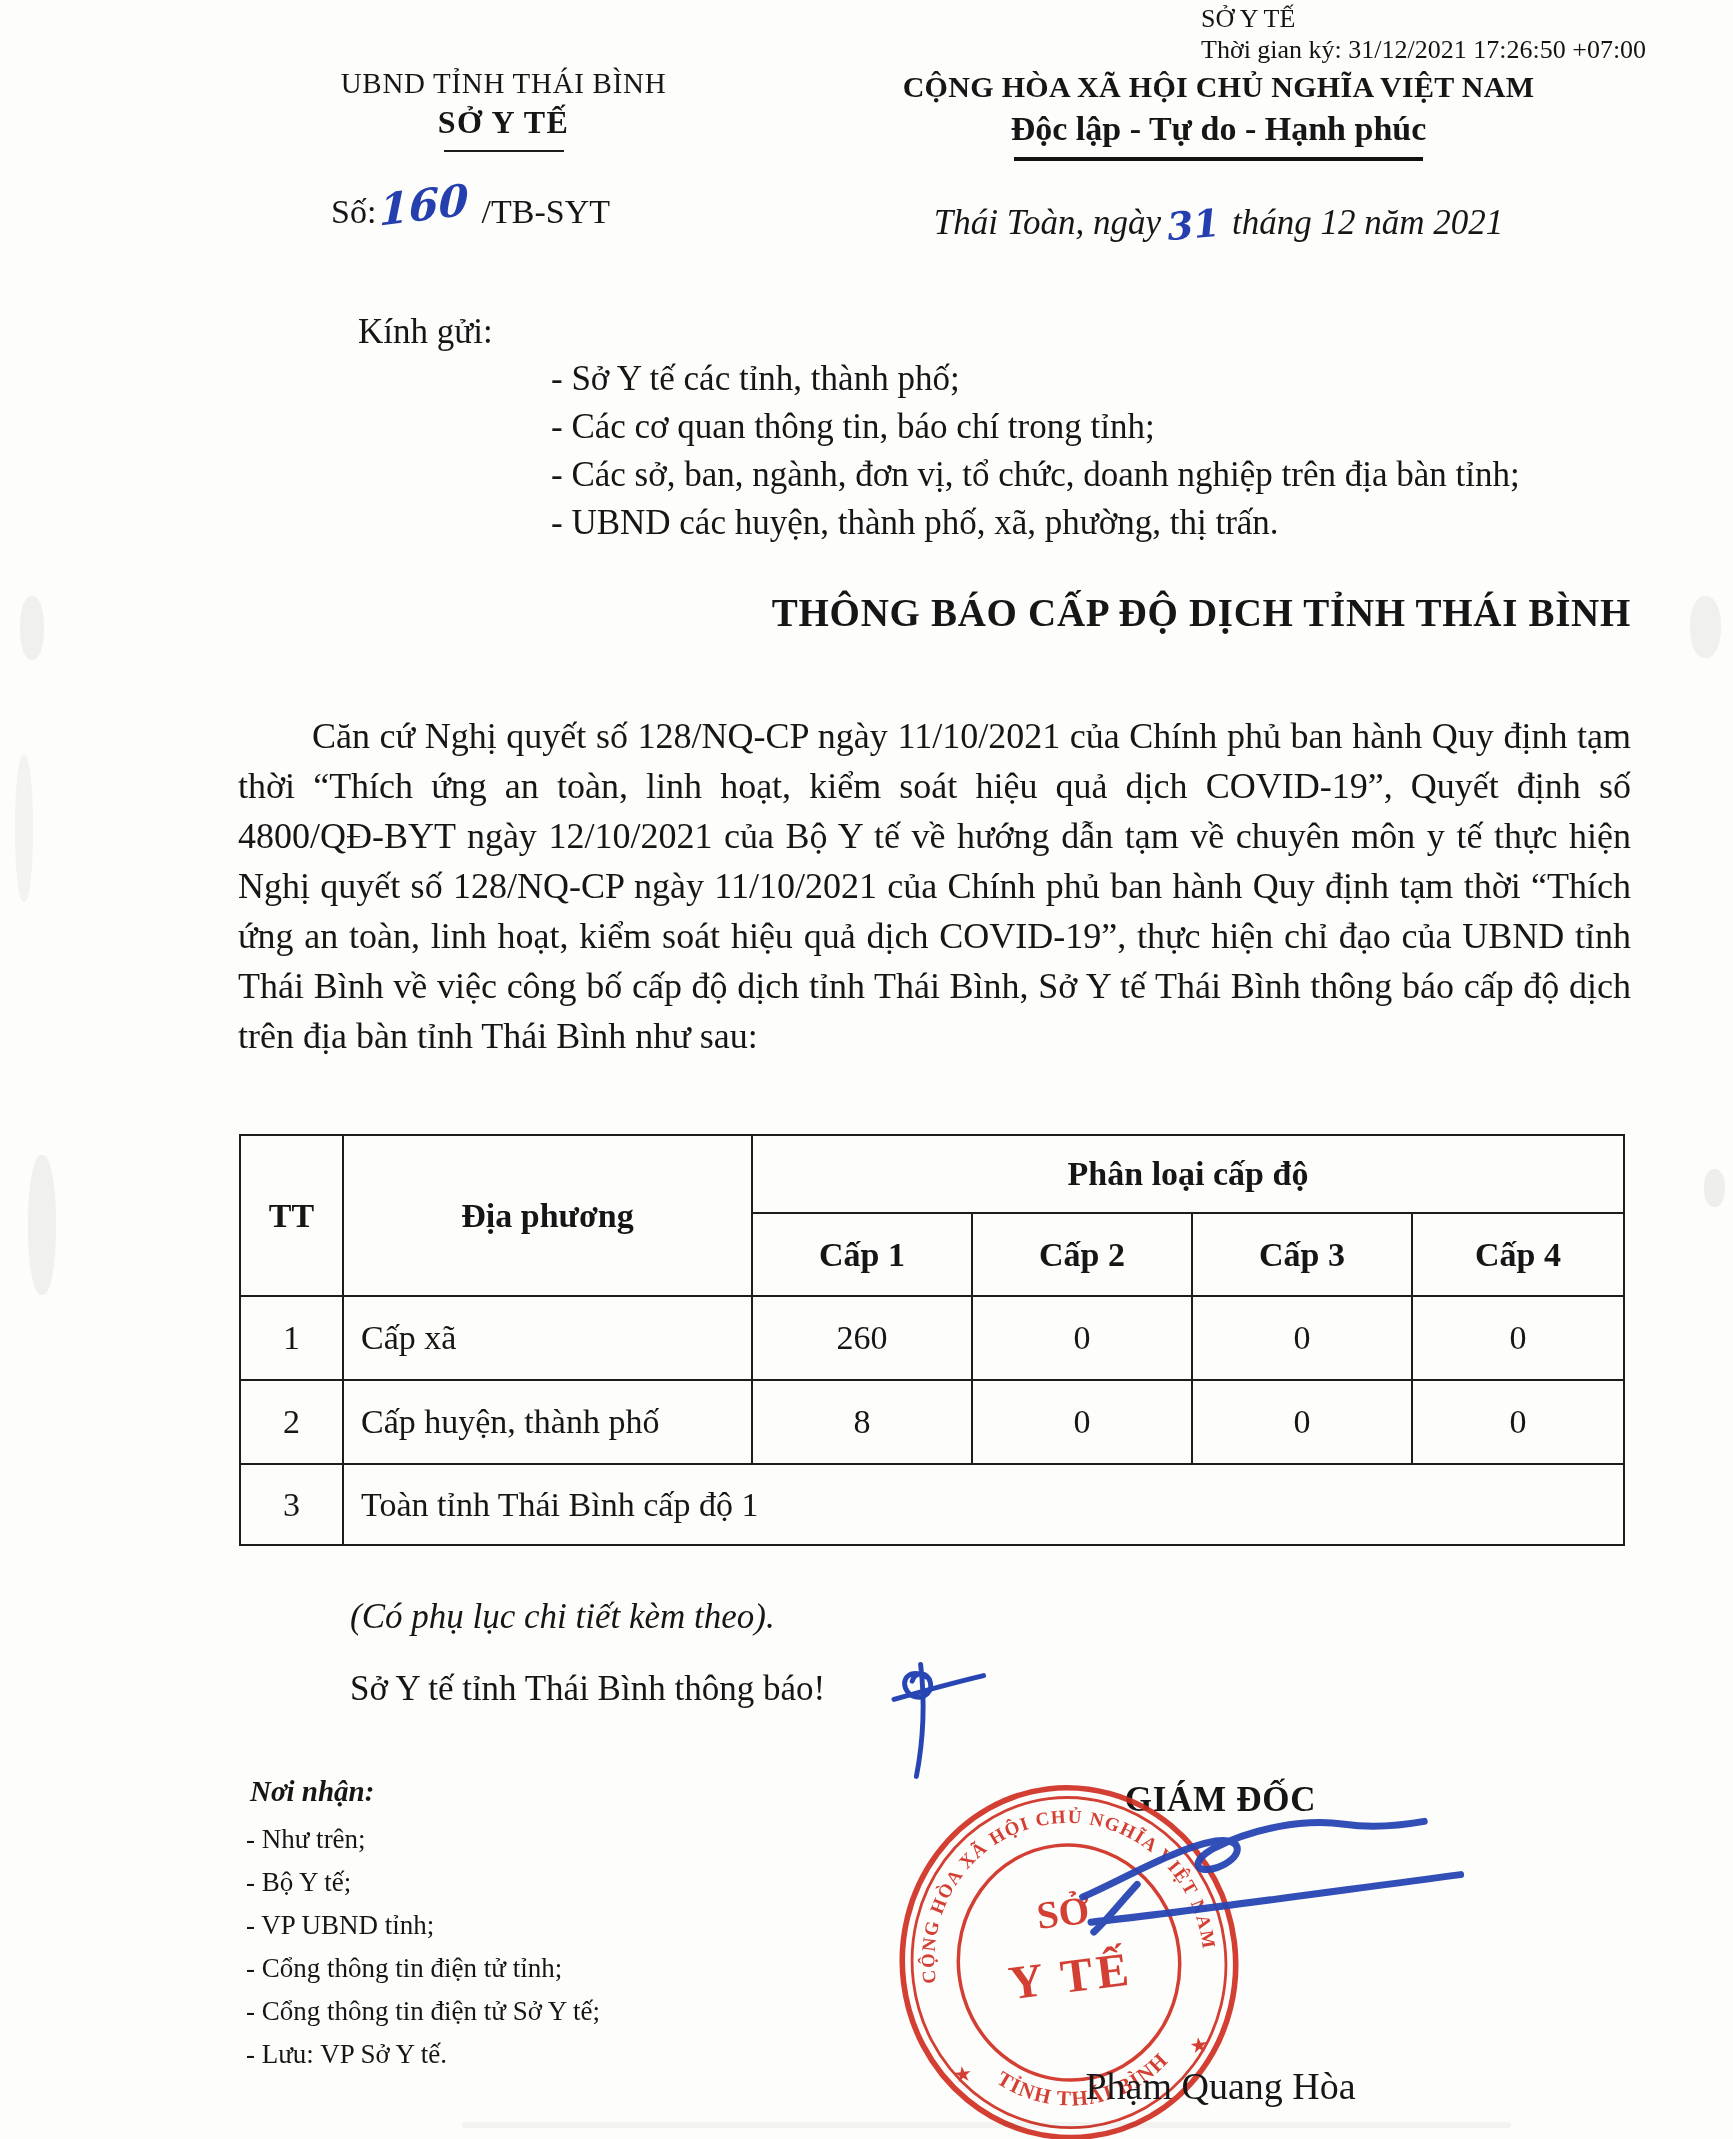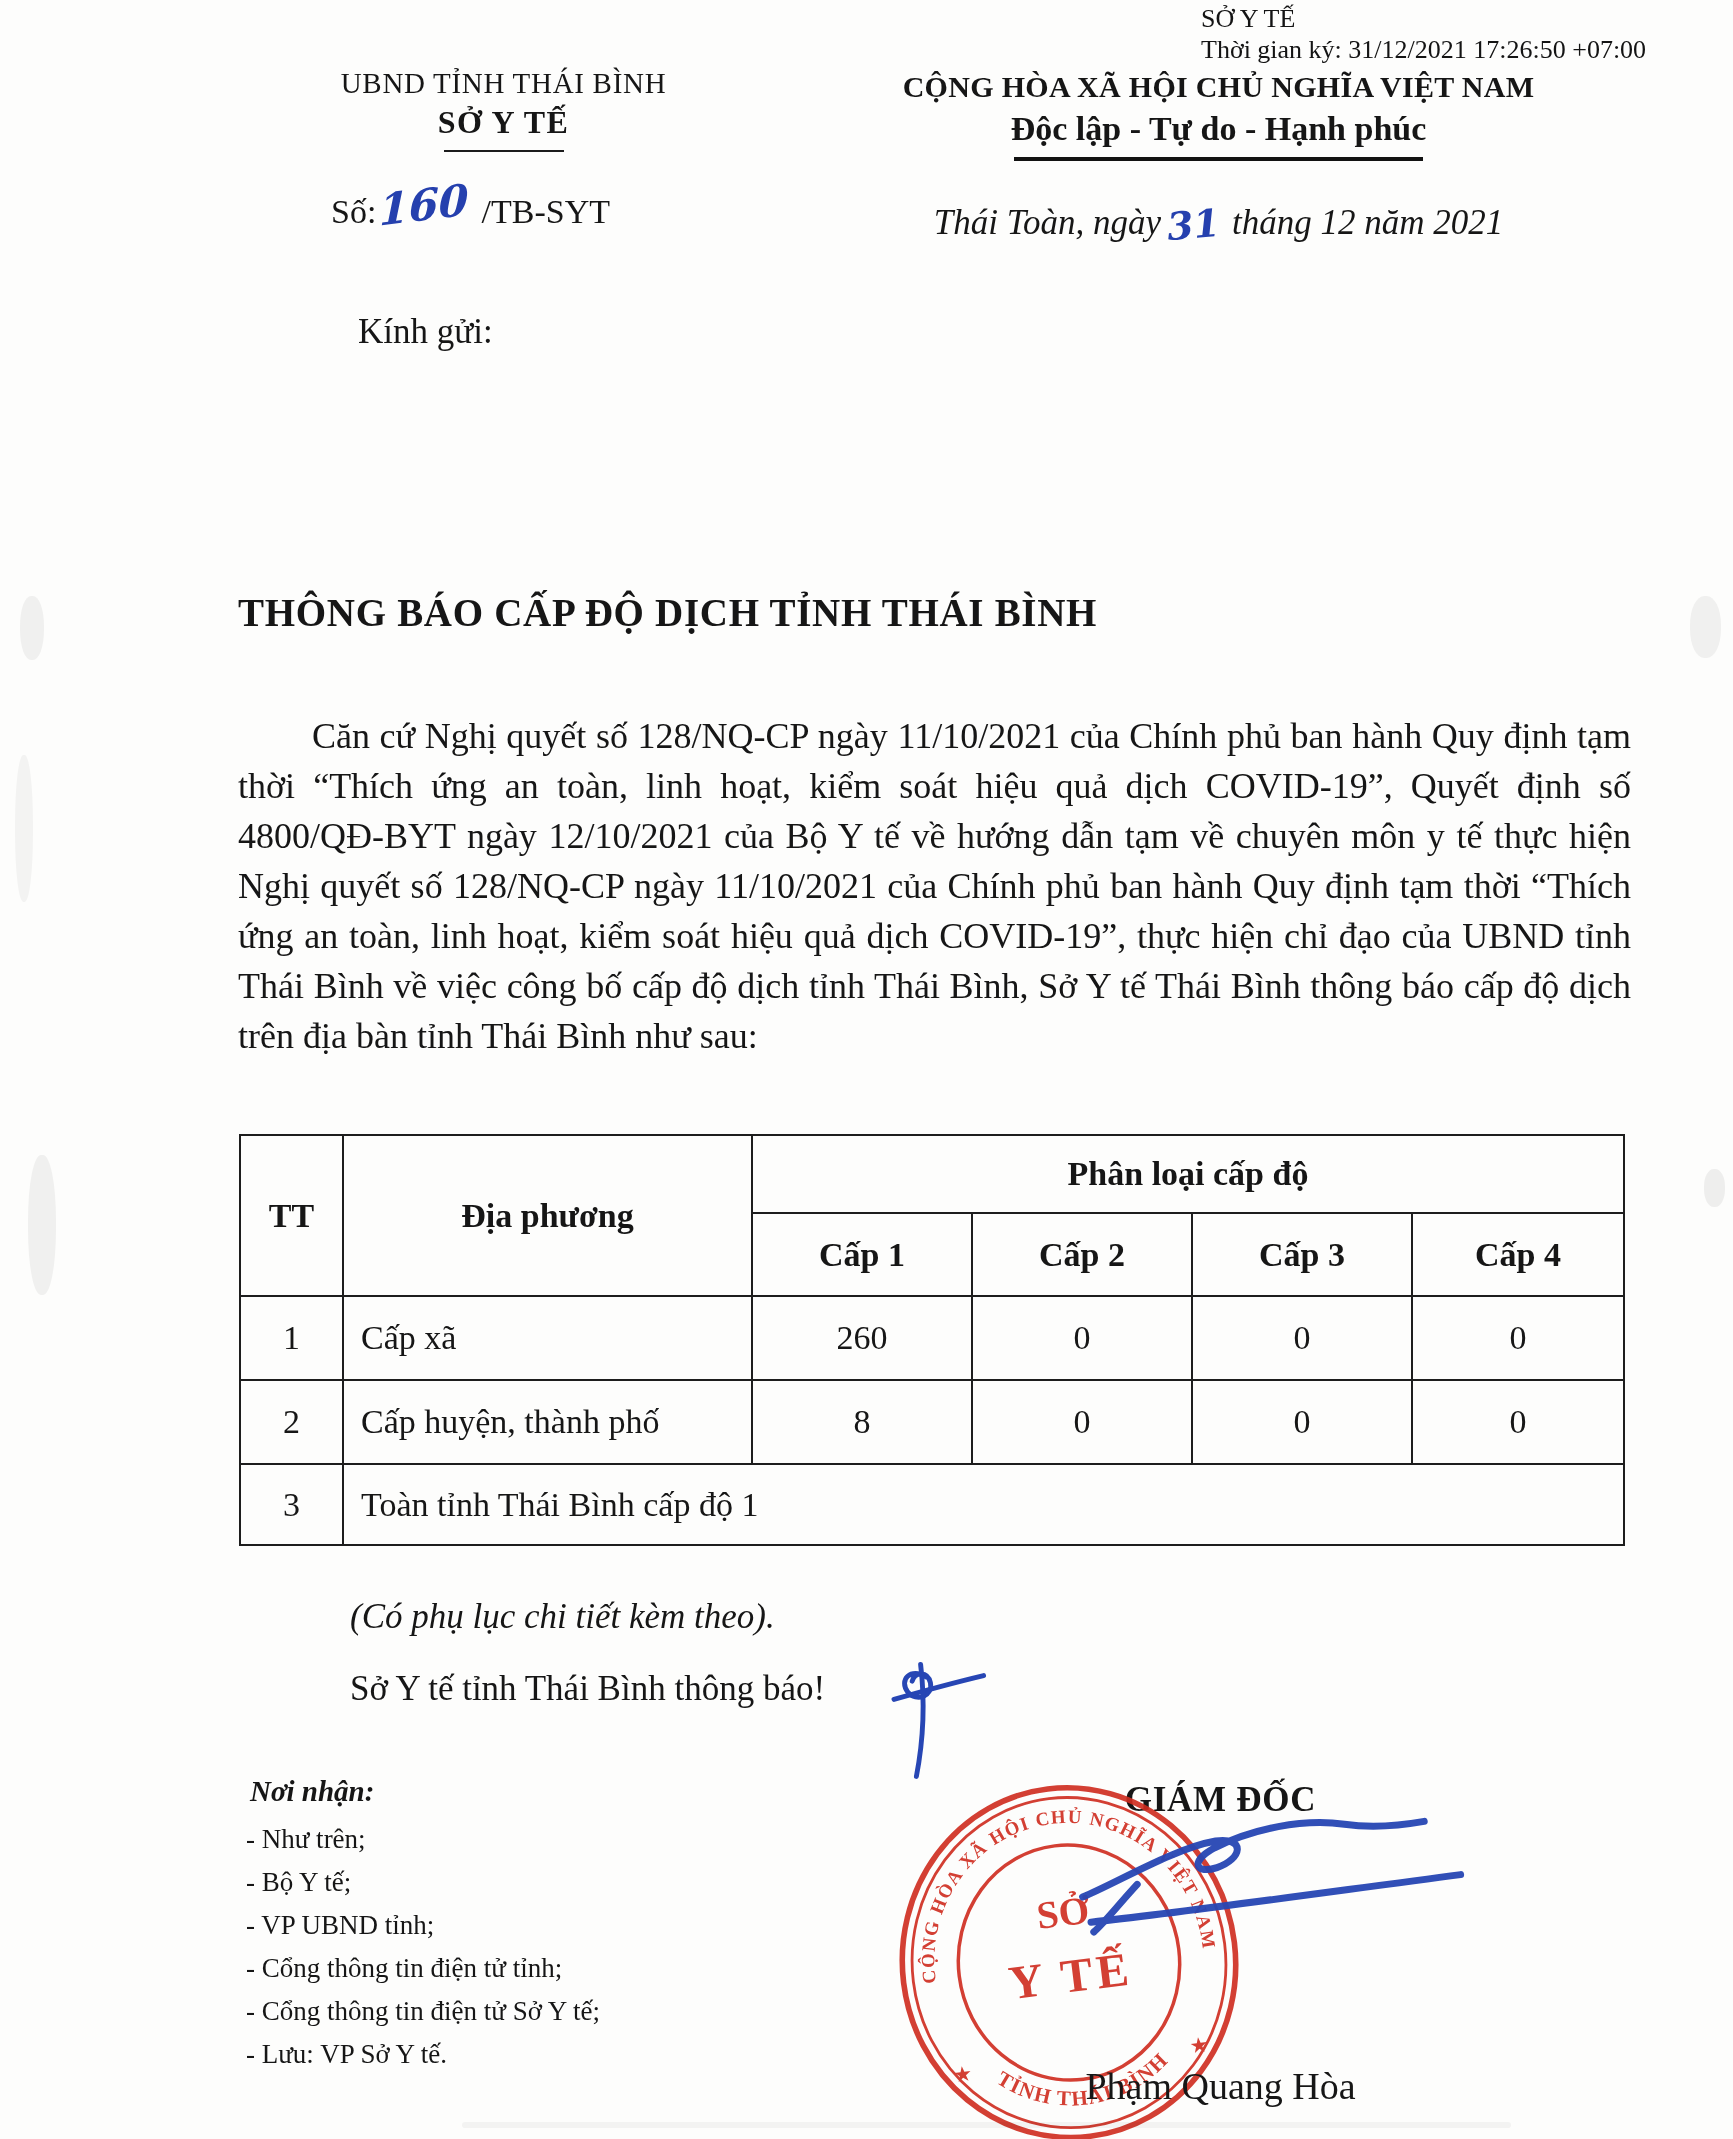--- a/index.html
+++ b/index.html
@@ -29,21 +29,21 @@
   .motto2{font-size:34px; font-weight:bold; margin-top:5.6px;}
   .rule-motto{width:409px; height:3.5px; background:#121212; margin:9.8px auto 0;}
   .date-line{left:804px; top:198px; width:829px; text-align:center; font-style:italic; font-size:35px;}
   .hand-day{font-size:38px; transform:rotate(-5deg); margin:0 12.6px 0 5.6px; position:relative; top:3.5px;}
 
   
   .kinh-gui{left:358px; top:312px; font-size:35px;}
   .recipients{left:551px; top:355px; font-size:35px; line-height:48px;}
 
   
-  .title{left:238px; top:590px; width:1393px; text-align:left; font-size:39px; font-weight:bold; letter-spacing:0.7px;}
+  .title{left:238px; top:590px; width:1393px; text-align:right; font-size:39px; font-weight:bold; letter-spacing:0.7px;}
   .body-par{left:238px; top:671px; width:1393px; font-size:36px; line-height:50px;
             text-align:justify; text-indent:74px;margin-top:40px;}
 
   
   .doc-table{left:239px; top:1134px; border-collapse:collapse; table-layout:fixed;}
   .doc-table th,.doc-table td{border:2.1px solid #1d1d1d; font-size:34px; text-align:center;
       vertical-align:middle; padding:0; font-weight:normal;}
   .doc-table th{font-weight:bold;}
   .doc-table .h1{height:78px;} .doc-table .h2{height:83px;padding-left:20px;}
   .doc-table .r{height:84px;} .doc-table .r3{height:81px;}
@@ -87,20 +87,26 @@
   <div class="abs hdr-right">
     <div class="motto1">CỘNG HÒA XÃ HỘI CHỦ NGHĨA VIỆT NAM</div>
     <div class="motto2">Độc lập - Tự do - Hạnh phúc</div>
     <div class="rule-motto"></div>
   </div>
   <div class="abs date-line">
     <span>Thái Toàn, ngày</span><span class="hand hand-day">31</span><span>tháng 12 năm 2021</span>
   </div>
 
   <div class="abs kinh-gui">Kính gửi:</div>
+  <div class="abs recipients">
+    <div>- Sở Y tế các tỉnh, thành phố;</div>
+    <div>- Các cơ quan thông tin, báo chí trong tỉnh;</div>
+    <div>- Các sở, ban, ngành, đơn vị, tổ chức, doanh nghiệp trên địa bàn tỉnh;</div>
+    <div>- UBND các huyện, thành phố, xã, phường, thị trấn.</div>
+  </div>
 
   <div class="abs title">THÔNG BÁO CẤP ĐỘ DỊCH TỈNH THÁI BÌNH</div>
   <div class="abs body-par">Căn cứ Nghị quyết số 128/NQ-CP ngày 11/10/2021 của Chính phủ ban hành Quy định tạm thời “Thích ứng an toàn, linh hoạt, kiểm soát hiệu quả dịch COVID-19”, Quyết định số 4800/QĐ-BYT ngày 12/10/2021 của Bộ Y tế về hướng dẫn tạm về chuyên môn y tế thực hiện Nghị quyết số 128/NQ-CP ngày 11/10/2021 của Chính phủ ban hành Quy định tạm thời “Thích ứng an toàn, linh hoạt, kiểm soát hiệu quả dịch COVID-19”, thực hiện chỉ đạo của UBND tỉnh Thái Bình về việc công bố cấp độ dịch tỉnh Thái Bình, Sở Y tế Thái Bình thông báo cấp độ dịch trên địa bàn tỉnh Thái Bình như sau:</div>
 
   <table class="abs doc-table">
     <colgroup>
       <col style="width:103px">
         <col style="width:409px">
         <col style="width:220px">
       <col style="width:220px">

